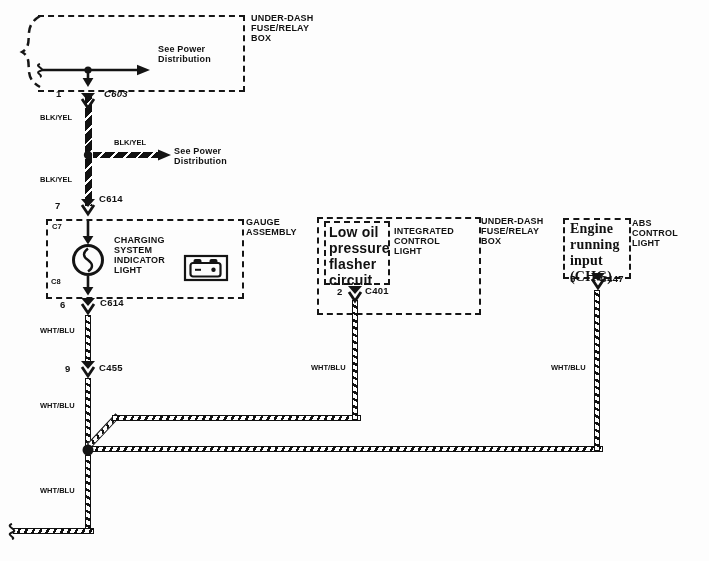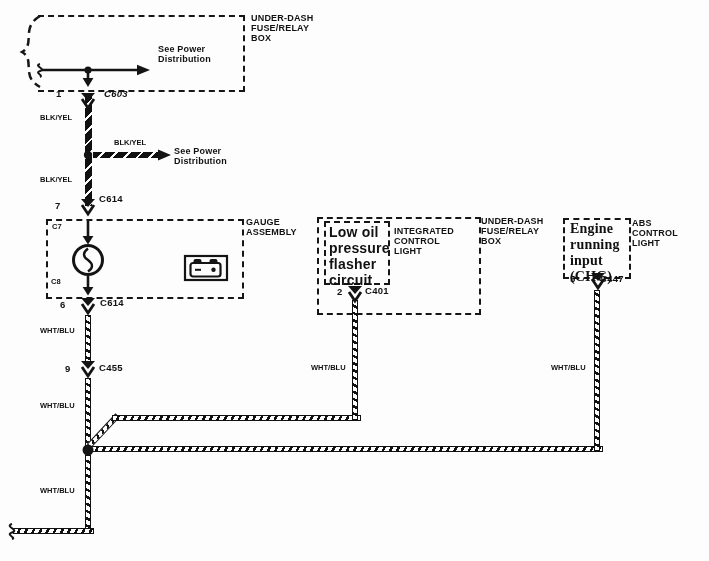--- a/index.html
+++ b/index.html
@@ -103,20 +103,24 @@
   <div class="lbl" style="left:174px;top:146px;">See Power
 Distribution</div>
   <div class="lbl small" style="left:40px;top:176px;">BLK/YEL</div>
 
   <div class="lbl pin" style="left:55px;top:201px;">7</div>
   <div class="lbl pin" style="left:99px;top:194px;">C614</div>
 
   <div class="lbl" style="left:246px;top:217px;">GAUGE
 ASSEMBLY</div>
   <div class="lbl small" style="left:52px;top:223px;">C7</div>
+  <div class="lbl" style="left:114px;top:235px;">CHARGING
+SYSTEM
+INDICATOR
+LIGHT</div>
   <div class="lbl small" style="left:51px;top:278px;">C8</div>
 
   <div class="lbl pin" style="left:60px;top:300px;">6</div>
   <div class="lbl pin" style="left:100px;top:298px;">C614</div>
 
   <div class="lbl small" style="left:40px;top:327px;">WHT/BLU</div>
   <div class="lbl pin" style="left:65px;top:364px;">9</div>
   <div class="lbl pin" style="left:99px;top:363px;">C455</div>
   <div class="lbl small" style="left:40px;top:402px;">WHT/BLU</div>
 

